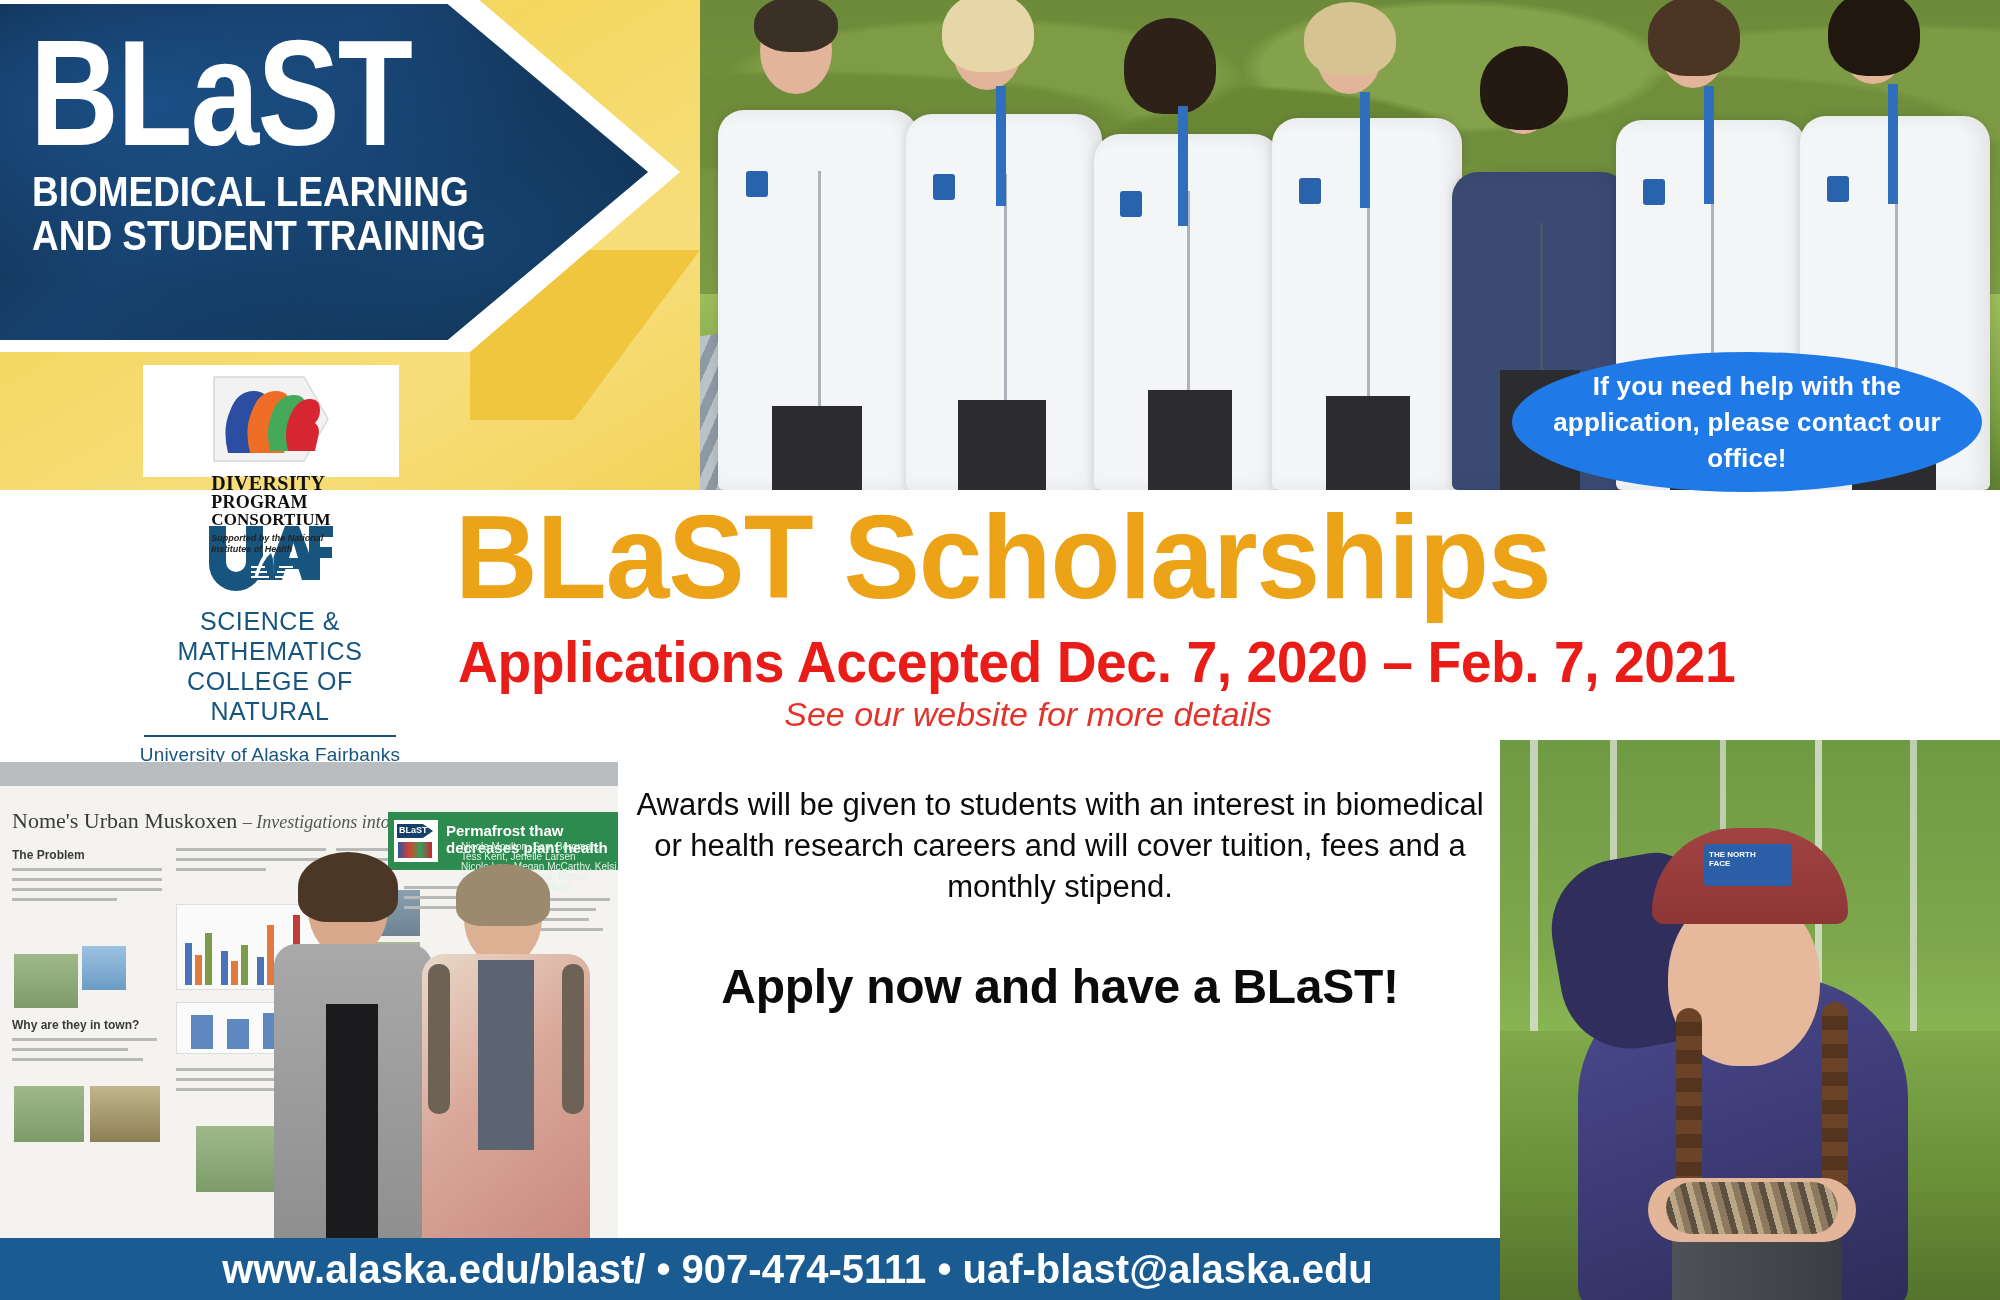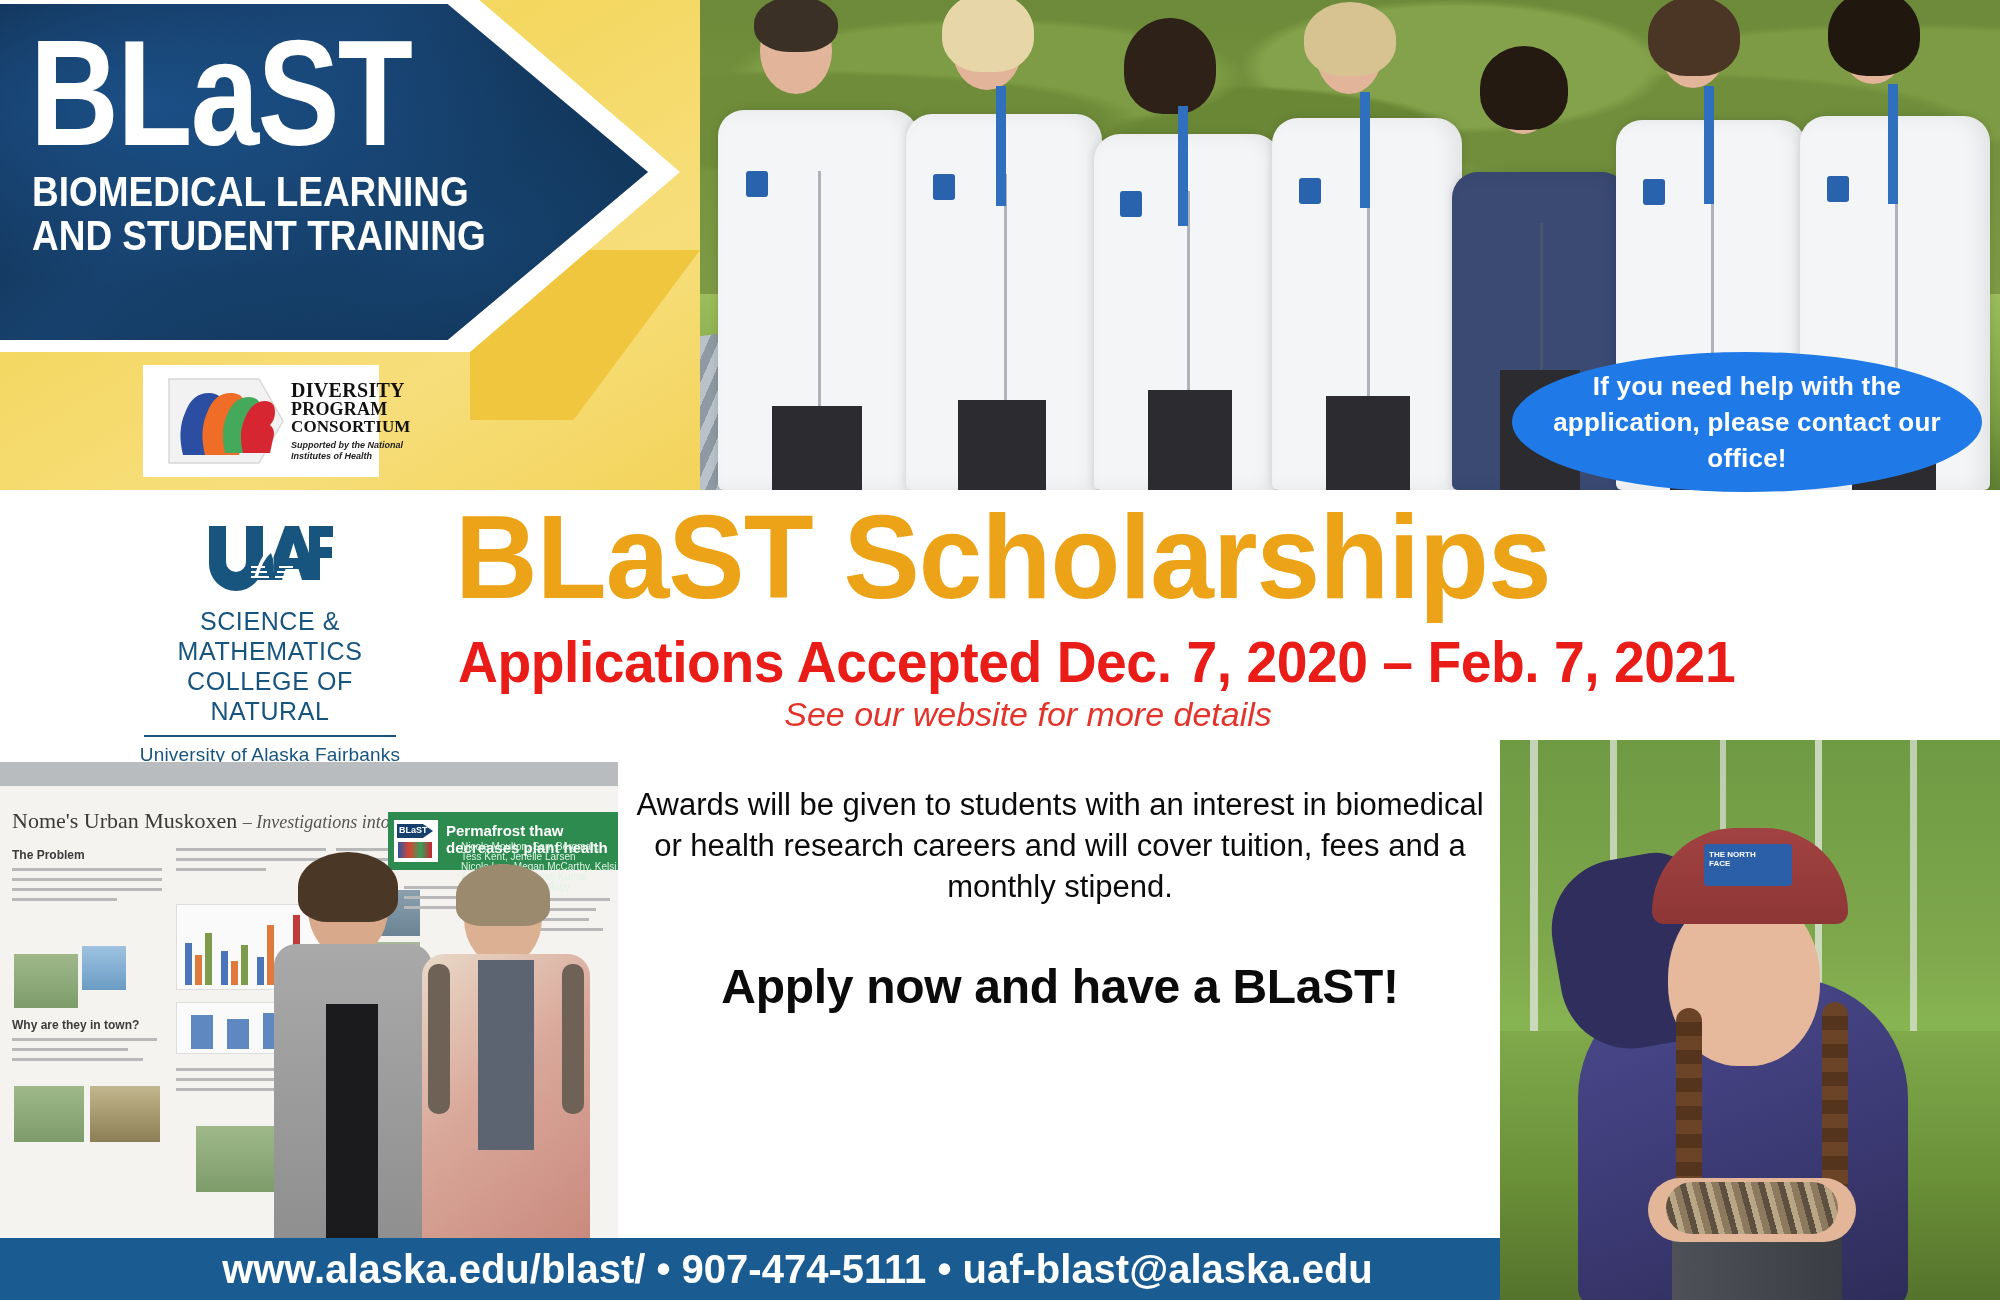--- a/index.html
+++ b/index.html
@@ -57,23 +57,23 @@
   .logo-sub {
     position:absolute; left:32px; top:170px; z-index:3;
     color:#fff; font-weight:bold; font-size:42px; line-height:44px;
     letter-spacing:0px;
     font-family:"Liberation Sans Narrow","Liberation Sans",sans-serif;
     transform:scaleX(.88); transform-origin:left top;
   }
 
   
   .dpc-box {
-    position:absolute; left:143px; top:365px; width:236px; height:112px;
+    position:absolute; left:143px; top:365px; width:256px; height:112px;
     background:#fff; z-index:4; display:flex; align-items:center;
-    padding:6px 24px; gap:6px;
+    padding:6px 8px; gap:6px;flex-direction:column;
   }
   .dpc-heads { position:relative; width:118px; height:96px; flex:0 0 auto; }
   .dpc-heads svg { width:118px; height:96px; display:block; }
   .dpc-text { flex:1 1 auto; }
   .dpc-text .l1, .dpc-text .l2, .dpc-text .l3 {
     font-family:"Liberation Serif", serif; font-weight:bold;
     color:#111; line-height:1.0;
   }
   .dpc-text .l1 { font-size:20px; letter-spacing:.3px; }
   .dpc-text .l2 { font-size:18px; letter-spacing:.2px; }

